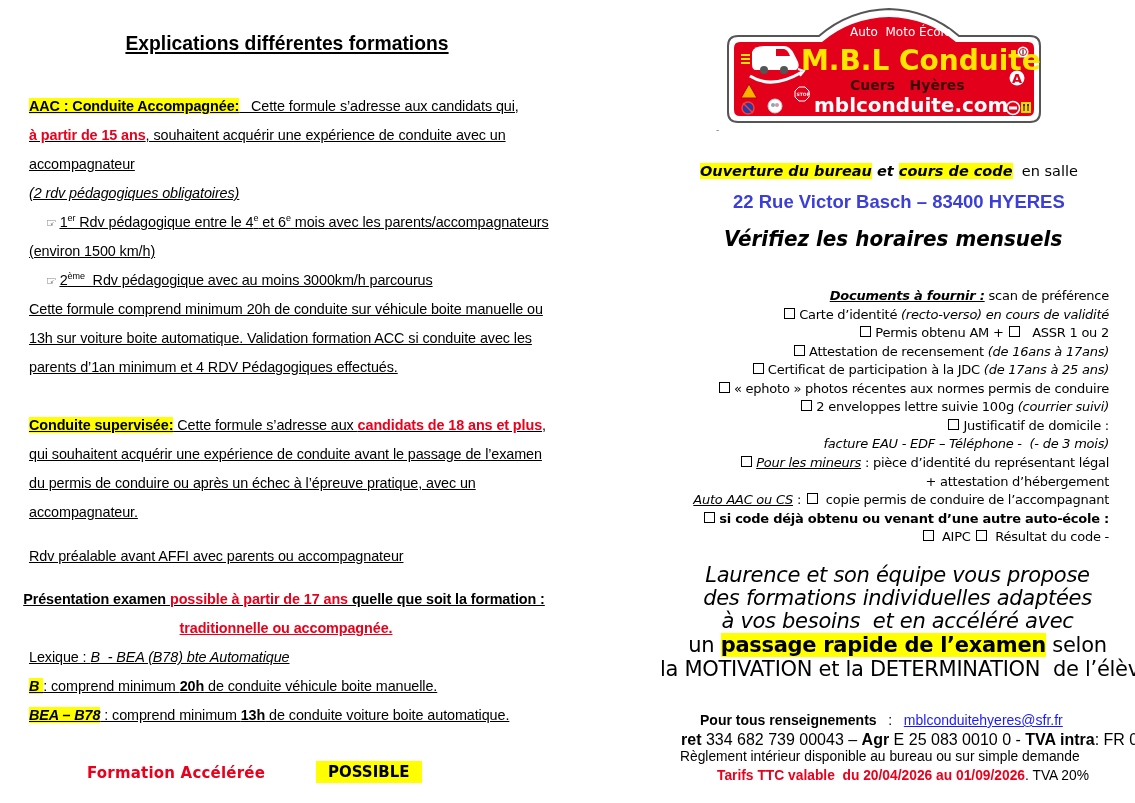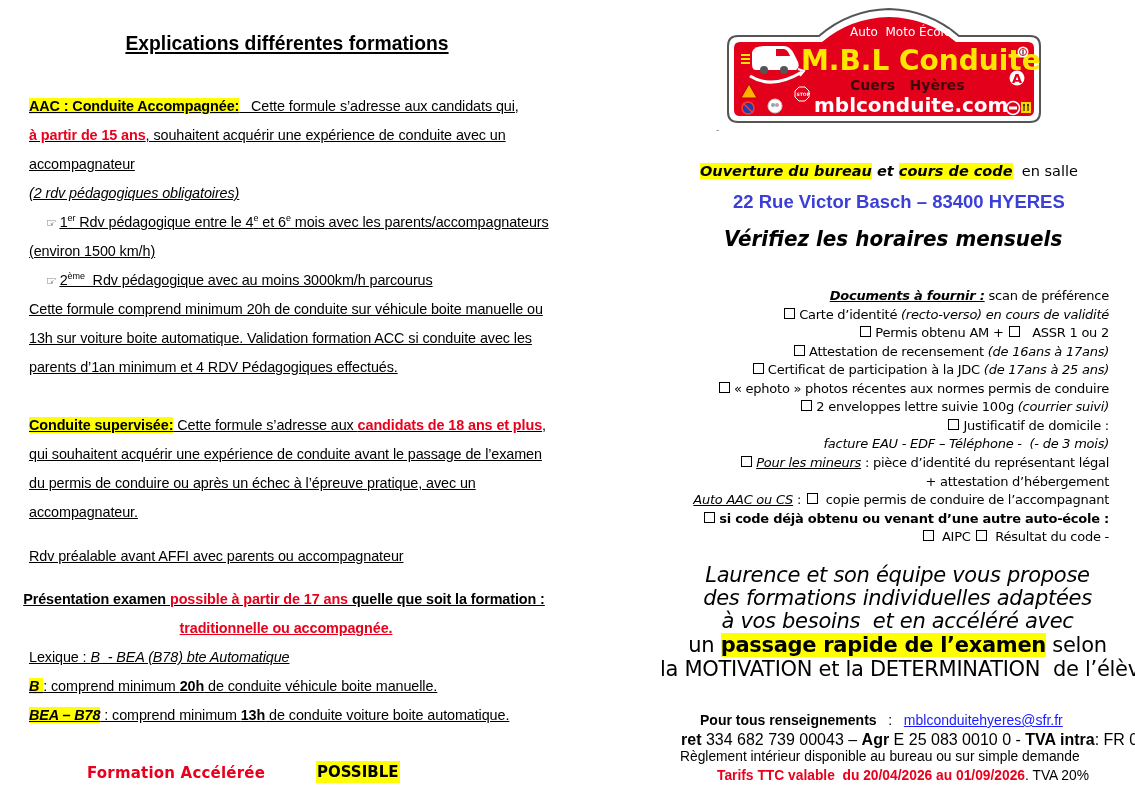--- a/index.html
+++ b/index.html
@@ -13,21 +13,21 @@
     .u { text-decoration: underline; }
 
     
     #title { left: 0; width: 574px; top: 31px; text-align: center; font-size: 21px; font-weight: bold; text-decoration: underline; transform: scaleX(0.92); transform-origin: 287px 0; }
     .lline { left: 29px; font-size: 14.4px; white-space: nowrap; letter-spacing: -0.1px; }
     .lline.center { left: 0; width: 574px; text-align: center; }
     .hand { font-size: 12px; margin-right: 3px; display: inline-block; }
     sup { font-size: 9px; line-height: 0; }
 
     #formation-acc { left: 73px; top: 764px; font-size: 15px; font-weight: 900; color: #e8001c; font-family: "DejaVu Sans", sans-serif; letter-spacing: 0.2px; margin-left: 14px; }
-    #possible { left: 316px; top: 761px; font-size: 15px; font-weight: 900; background: #ffff00; padding: 2px 1px; font-family: "DejaVu Sans", sans-serif; }
+    #possible { left: 316px; top: 761px; font-size: 15px; font-weight: 900; background: #ffff00; padding: 2px 12px; font-family: "DejaVu Sans", sans-serif; }
 
     
     #logo { left: 724px; top: 6px; width: 322px; height: 120px; }
     #logo-dash { left: 716px; top: 124px; font-size: 10px; color: #888; }
 
     
     #opening { left: 700px; top: 163px; font-size: 14.5px; font-family: "DejaVu Sans", sans-serif; white-space: nowrap; }
     #address { left: 733px; top: 191px; font-size: 18.5px; font-weight: bold; color: #3b3fd6; font-family: "Liberation Sans", sans-serif; white-space: nowrap; }
     #verify { left: 724px; top: 227px; font-size: 21px; font-weight: 900; font-style: italic; font-family: "DejaVu Sans", sans-serif; white-space: nowrap; transform: scaleX(0.95); transform-origin: 0 0; }
 

